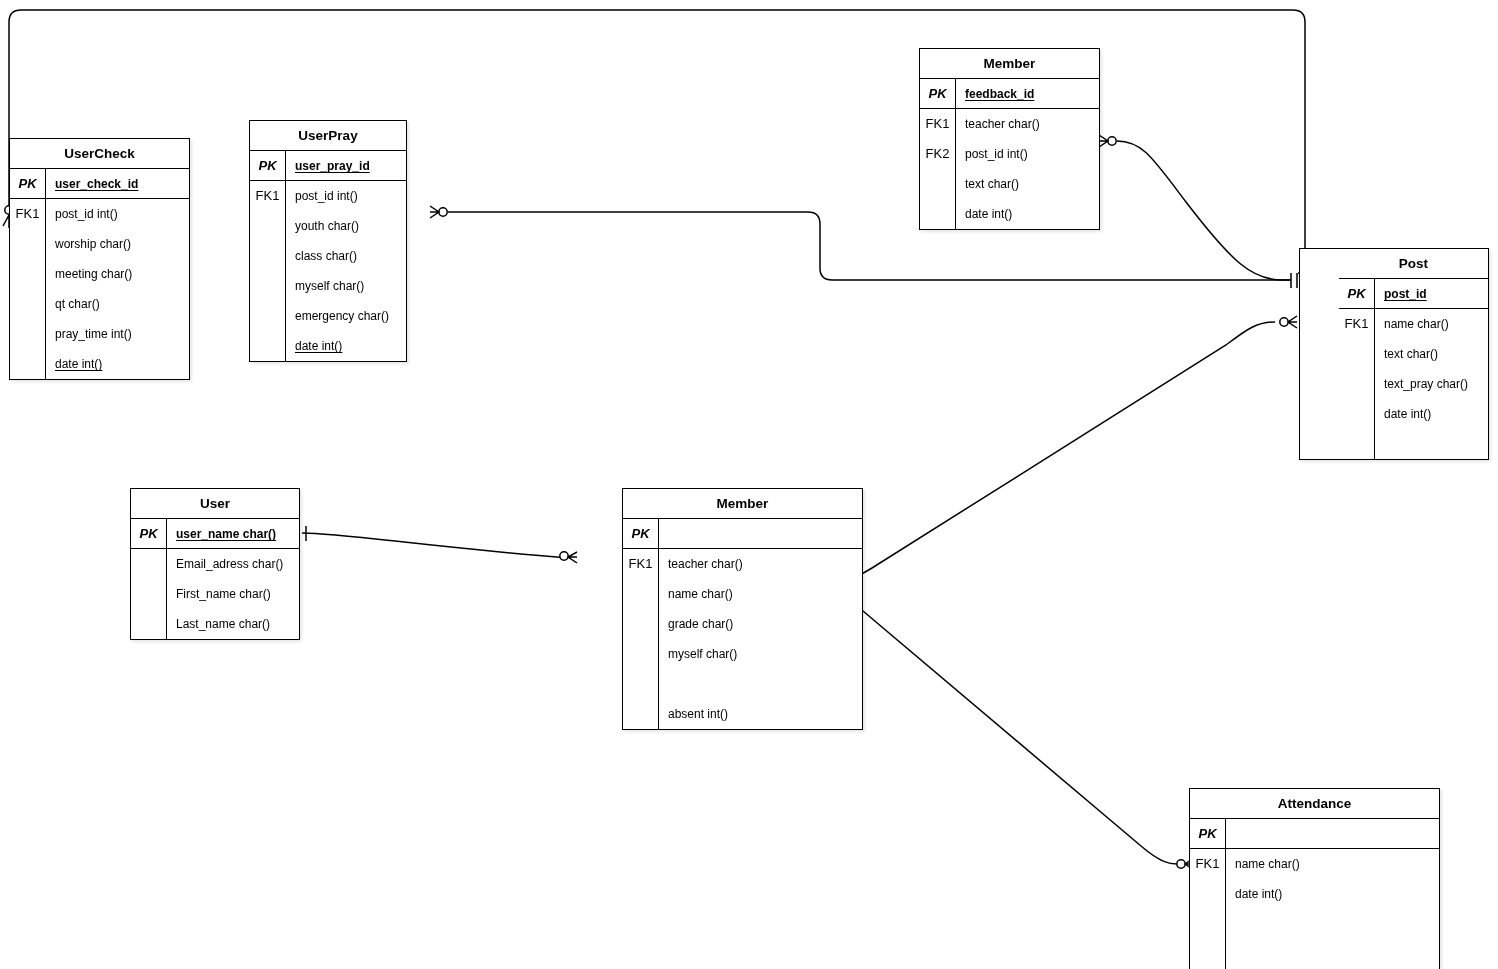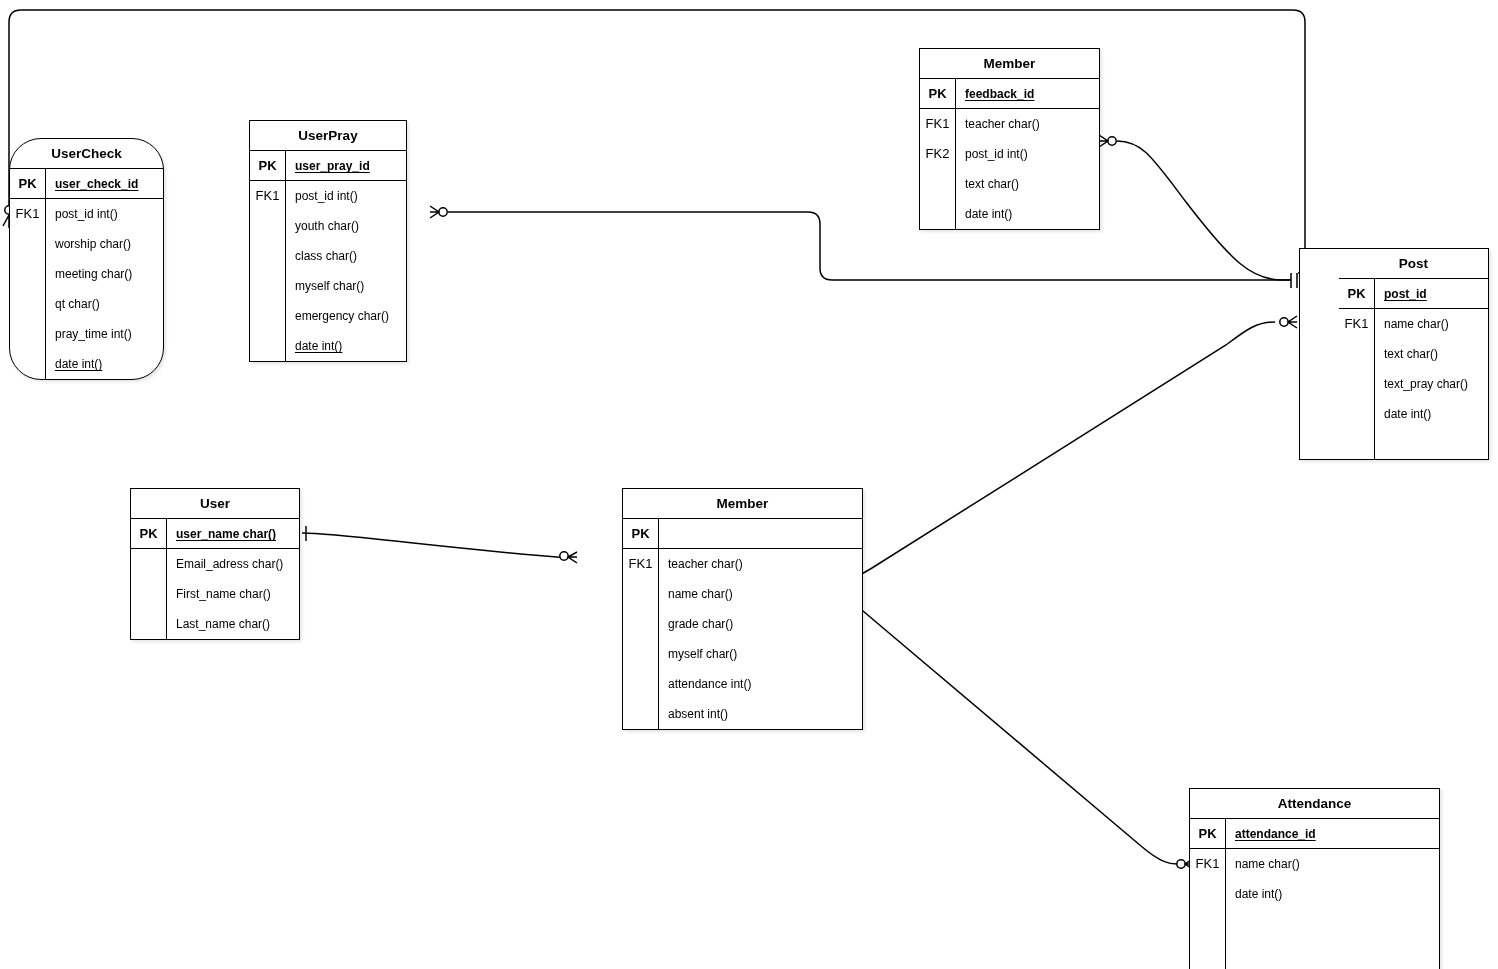--- a/index.html
+++ b/index.html
@@ -57,20 +57,21 @@
     min-width: 36px;
     box-sizing: border-box;
     border-right: 1.6px solid #000;
     line-height: 30px;
     text-align: center;
     font-size: 13px;
     color: #000;
   }
   .key-cell.bold {
     font-weight: bold;
+    font-style: italic;
   }
   .attr-cell {
     flex: 1;
     box-sizing: border-box;
     line-height: 30px;
     padding-left: 9px;
     font-size: 12px;
     color: #000;
     white-space: nowrap;
   }
@@ -134,21 +135,21 @@
 
     <g>
       <path d="M 302 533 C 342 533 420 546 568 558" fill="none" stroke="#000000" stroke-width="1.5"></path>
       <path d="M 306 526 L 306 541" fill="none" stroke="#000000" stroke-width="1.5"></path>
       <circle cx="564" cy="556" r="4.2" fill="#ffffff" stroke="#000000" stroke-width="1.5"></circle>
       <path d="M 577 552 L 568 557 L 577 563 M 577 557 L 568 557" fill="none" stroke="#000000" stroke-width="1.5"></path>
     </g>
   </svg>
 
   <div id="entity-layer">
-      <div class="entity" style="left: 9px; top: 138px; width: 155px; border-radius: 32px;">
+      <div class="entity" style="left: 9px; top: 138px; width: 181px;">
         <div class="ent-title">UserCheck</div>
         <div class="ent-row pkrow">
           <div class="key-cell bold">PK</div>
           <div class="attr-cell bold u">user_check_id</div>
         </div>
         <div class="ent-row">
           <div class="key-cell">FK1</div>
           <div class="attr-cell">post_id int()</div>
         </div>
         <div class="ent-row">
@@ -288,32 +289,30 @@
         <div class="ent-row">
           <div class="key-cell"></div>
           <div class="attr-cell">grade char()</div>
         </div>
         <div class="ent-row">
           <div class="key-cell"></div>
           <div class="attr-cell">myself char()</div>
         </div>
         <div class="ent-row">
           <div class="key-cell"></div>
-          <div class="attr-cell">attendance int()</div>
         </div>
         <div class="ent-row">
           <div class="key-cell"></div>
           <div class="attr-cell">absent int()</div>
         </div>
       </div>
       <div class="entity" style="left: 1189px; top: 788px; width: 251px;">
         <div class="ent-title">Attendance</div>
         <div class="ent-row pkrow">
           <div class="key-cell bold">PK</div>
-          <div class="attr-cell bold u">attendance_id</div>
         </div>
         <div class="ent-row">
           <div class="key-cell">FK1</div>
           <div class="attr-cell">name char()</div>
         </div>
         <div class="ent-row">
           <div class="key-cell"></div>
           <div class="attr-cell">date int()</div>
         </div>
         <div class="ent-row">

